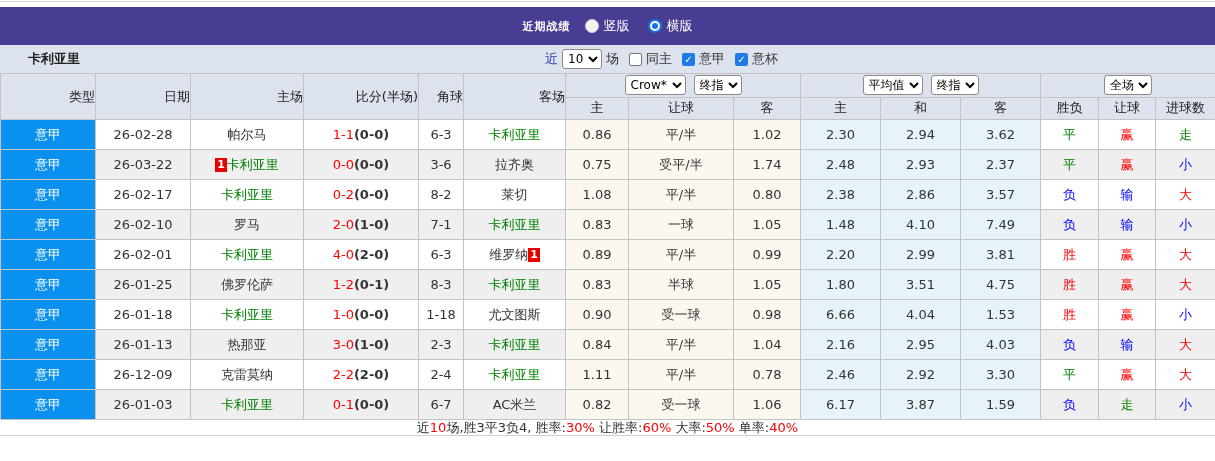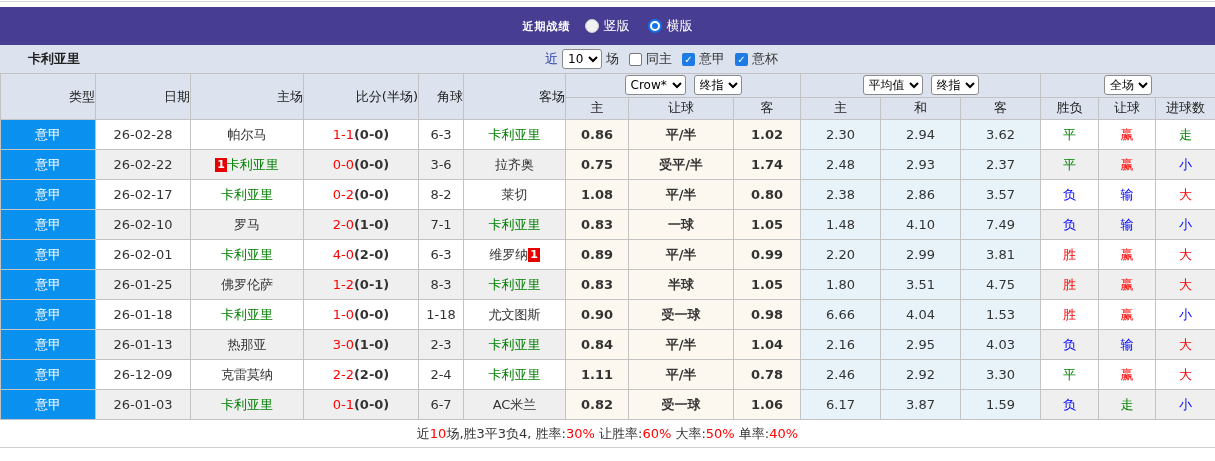--- a/index.html
+++ b/index.html
@@ -53,37 +53,37 @@
   th, td { border: 1px solid #c3c3c3; text-align: center; overflow: hidden; white-space: nowrap; }
   thead th { background: #dce3ee; font-weight: normal; color: #222; }
   tr.selects th { height: 23px; }
   tr.subs th { height: 22px; }
   thead th.span2 { height: 46px; text-align: right; }
   tbody td { height: 30px; }
   tr.alt td { background: #efefef; }
   tbody tr td { background: #fff; }
   tbody tr.alt td { background: #efefef; }
   td.league { background: #0a90ee !important; color: #fff; }
-  td.crown { background: #fcf8ef !important; font-weight: bold; }
+  td.crown { background: #fcf8ef !important; }
   td.avg   { background: #e7f3f9 !important; margin-left: 48px; }
   .green { color: #008000; }
   .ft { color: #ff0000; }
   .half { color: #333; font-weight: bold; }
   td.c-r { color: #ff0000; }
   td.c-b { color: #0000ff; }
   td.c-g { color: #008000; }
   .badge {
     display: inline-block; background: #e60000; color: #fff; font-size: 11px;
     line-height: 14px; min-width: 9px; padding: 0 2px; font-weight: bold; vertical-align: 1px;
   }
   .sel-row-wrap { display: flex; justify-content: center; gap: 8px; align-items: center; }
 
   
   .footer-bar {
-    height: 28px; background: #fff; border-bottom: 1px solid #cfcfcf;
+    height: 16px; background: #fff; border-bottom: 1px solid #cfcfcf;
     display: flex; align-items: center; justify-content: center; font-size: 13px; color: #333;
   }
   .footer-bar .red { color: #ff0000; }
 </style>
 </head>
 <body>
 
 <div class="top-strip"></div>
 <div class="top-gap"></div>
 
@@ -197,21 +197,21 @@
         <td class="crown">1.02</td>
         <td class="avg">2.30</td>
         <td class="avg">2.94</td>
         <td class="avg">3.62</td>
         <td class="res c-g">平</td>
         <td class="res c-r">赢</td>
         <td class="res c-g">走</td>
       </tr>
       <tr class="alt">
         <td class="league">意甲</td>
-        <td class="date">26-02-22</td>
+        <td class="date">26-03-22</td>
         <td class="team"><span class="badge">1</span><span class="green">卡利亚里</span></td>
         <td class="score"><span class="ft">0-0</span><span class="half">(0-0)</span></td>
         <td class="corner">3-6</td>
         <td class="team"><span>拉齐奥</span></td>
         <td class="crown">0.75</td>
         <td class="crown">受平/半</td>
         <td class="crown">1.74</td>
         <td class="avg">2.48</td>
         <td class="avg">2.93</td>
         <td class="avg">2.37</td>

